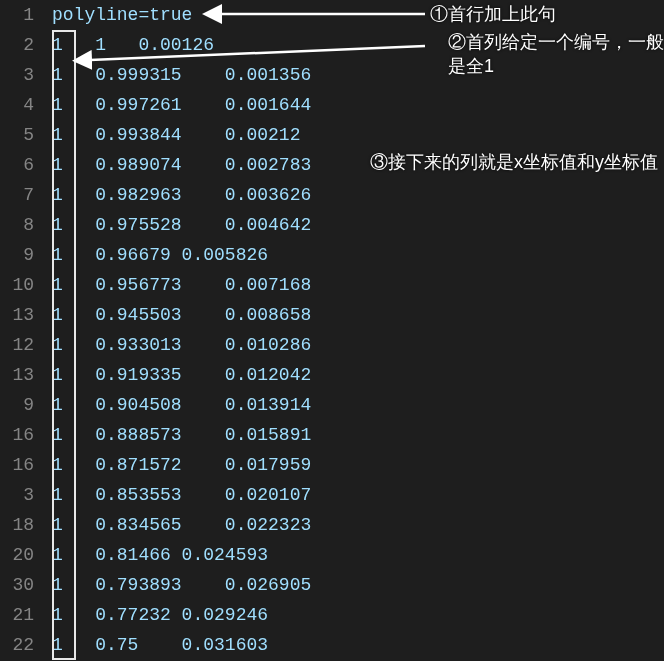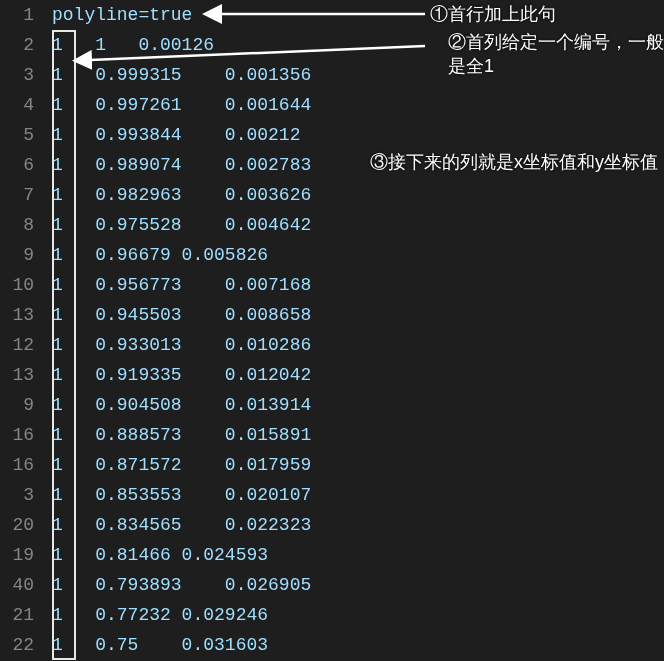--- a/index.html
+++ b/index.html
@@ -94,23 +94,23 @@
       <div class="ln">8</div>
       <div class="ln">9</div>
       <div class="ln">10</div>
       <div class="ln">13</div>
       <div class="ln">12</div>
       <div class="ln">13</div>
       <div class="ln">9</div>
       <div class="ln">16</div>
       <div class="ln">16</div>
       <div class="ln">3</div>
+      <div class="ln">18</div>
       <div class="ln">20</div>
-      <div class="ln">19</div>
-      <div class="ln">40</div>
+      <div class="ln">30</div>
       <div class="ln">21</div>
       <div class="ln">22</div>
     </div>
   <div class="code"><div class="row">polyline=true</div><div class="row">1   1   0.00126</div><div class="row">1   0.999315    0.001356</div><div class="row">1   0.997261    0.001644</div><div class="row">1   0.993844    0.00212</div><div class="row">1   0.989074    0.002783</div><div class="row">1   0.982963    0.003626</div><div class="row">1   0.975528    0.004642</div><div class="row">1   0.96679 0.005826</div><div class="row">1   0.956773    0.007168</div><div class="row">1   0.945503    0.008658</div><div class="row">1   0.933013    0.010286</div><div class="row">1   0.919335    0.012042</div><div class="row">1   0.904508    0.013914</div><div class="row">1   0.888573    0.015891</div><div class="row">1   0.871572    0.017959</div><div class="row">1   0.853553    0.020107</div><div class="row">1   0.834565    0.022323</div><div class="row">1   0.81466 0.024593</div><div class="row">1   0.793893    0.026905</div><div class="row">1   0.77232 0.029246</div><div class="row">1   0.75    0.031603</div></div>
 </div>
 
 <div class="col-box"></div>
 
 <svg class="arrows" viewBox="0 0 664 200">
   <defs>

